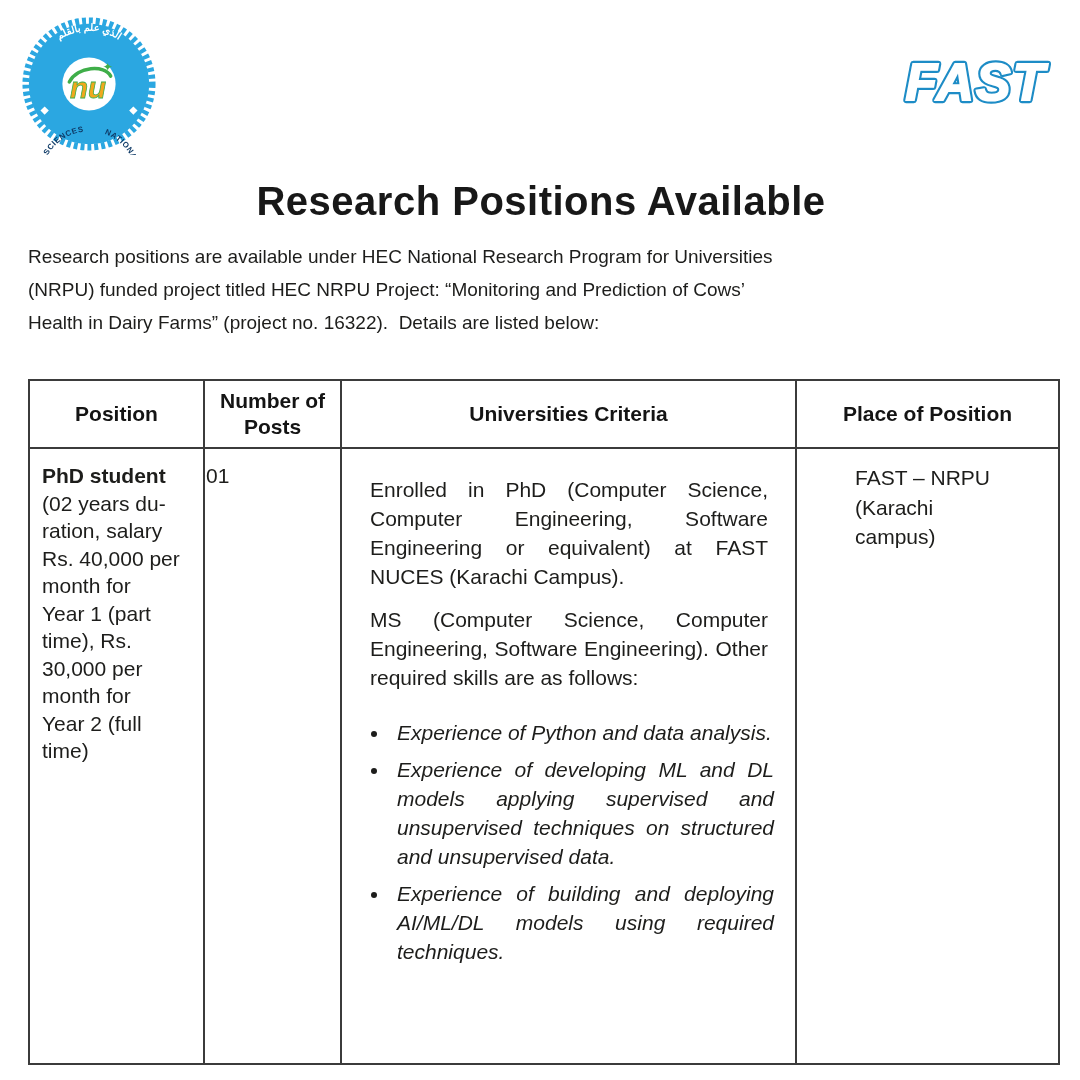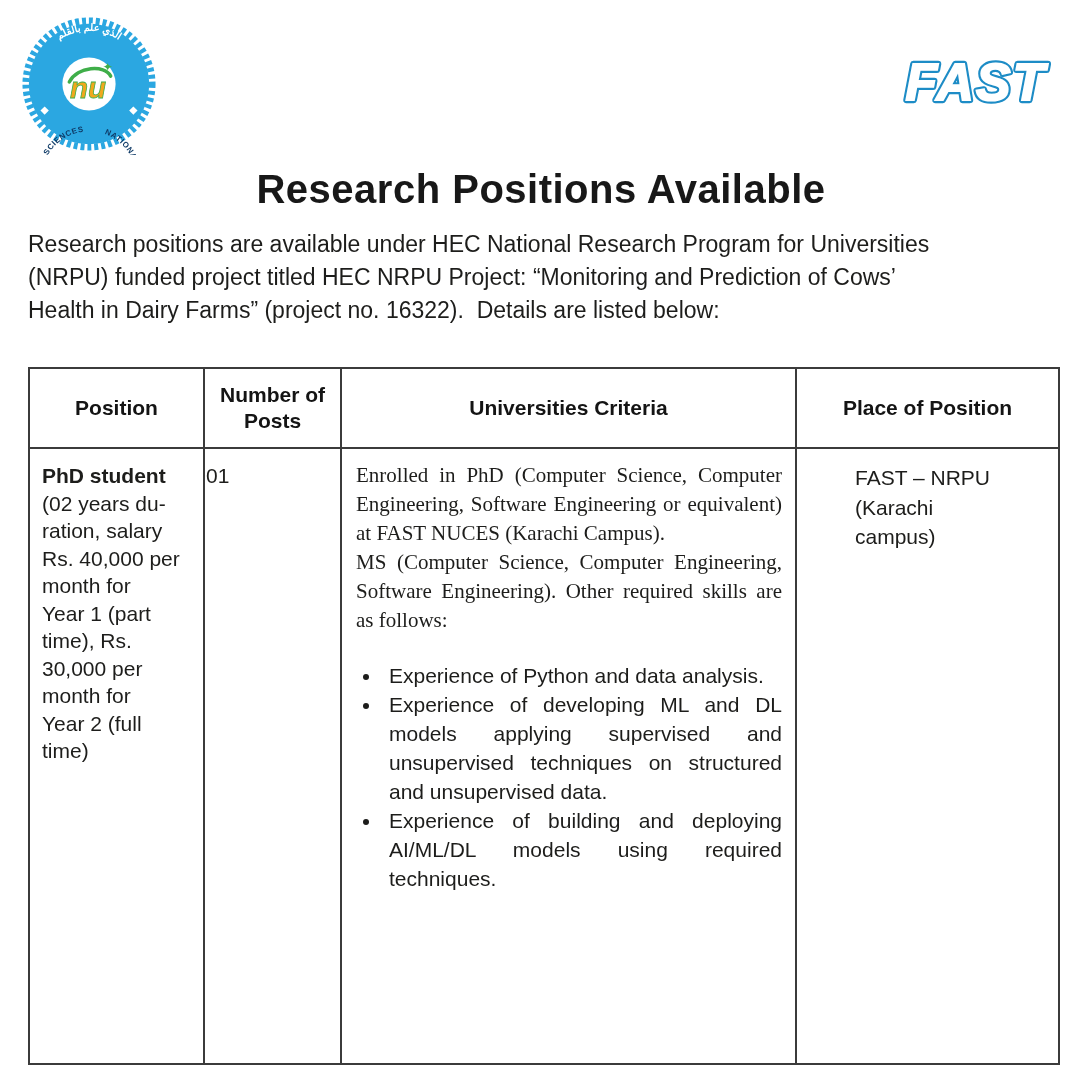--- a/index.html
+++ b/index.html
@@ -8,62 +8,62 @@
     width:1080px;height:1080px;
     background:#ffffff;
     color:#1d1d1b;
     font-family:"Liberation Sans", sans-serif;
     overflow:hidden;
   }
   
   .seal{position:absolute;left:20px;top:13px;width:138px;height:142px;}
   .fast-logo{position:absolute;left:890px;top:52px;width:172px;height:62px;}
   
-  .content{padding:4px 26px 0 28px;}
+  .content{padding:16px 26px 0 28px;}
   h1.title{
     margin:0;padding-top:162px;
     text-align:center;
     font-size:40px;line-height:46px;font-weight:bold;
     letter-spacing:0.5px;color:#181818;
   }
   p.intro{
     margin:16px 0 0;
-    font-size:23px;line-height:33px;
+    font-size:19px;line-height:33px;
     white-space:pre-line;
     color:#1d1d1b;
   }
   
   table.positions{
     margin-top:40px;
     width:1030px;
     border-collapse:collapse;
     table-layout:fixed;
   }
   .positions th,.positions td{border:2px solid #3b3b3b;}
-  .positions thead tr{height:80px;margin-left:21px;}
+  .positions thead tr{height:68px;margin-left:21px;}
   .positions th{
     font-size:21px;font-weight:bold;color:#141414;
     text-align:center;vertical-align:middle;
     line-height:26px;padding:0 12px;
   }
   .positions tbody tr{height:616px;}
   .positions td{vertical-align:top;font-size:21px;color:#1d1d1b;}
   td.cell-position{padding:13px 6px 0 12px;line-height:27.5px;}
   .position-title{font-weight:bold;}
   .position-details{white-space:pre-line;}
   td.cell-posts{text-align:left;padding-top:15px;}
   td.cell-eligibility{
     padding:12px 13px 0 14px;
     line-height:29px;
     text-align:justify;
     hyphens:auto;
   }
-  td.cell-eligibility p{margin:0;font-family:Liberation Serif, serif;}
+  td.cell-eligibility p{margin:14px;}
   td.cell-eligibility ul{margin:26px 0 0;padding-left:26px;}
-  td.cell-eligibility li{margin:0;padding-left:7px;text-align:justify;}
+  td.cell-eligibility li{margin:8px;padding-left:7px;text-align:justify;font-style:italic;}
   td.cell-place{
     padding:14px 8px 0 58px;
     line-height:29.5px;
     white-space:pre-line;
   }
 </style>
 </head>
 <body>
 
 <div class="page">

